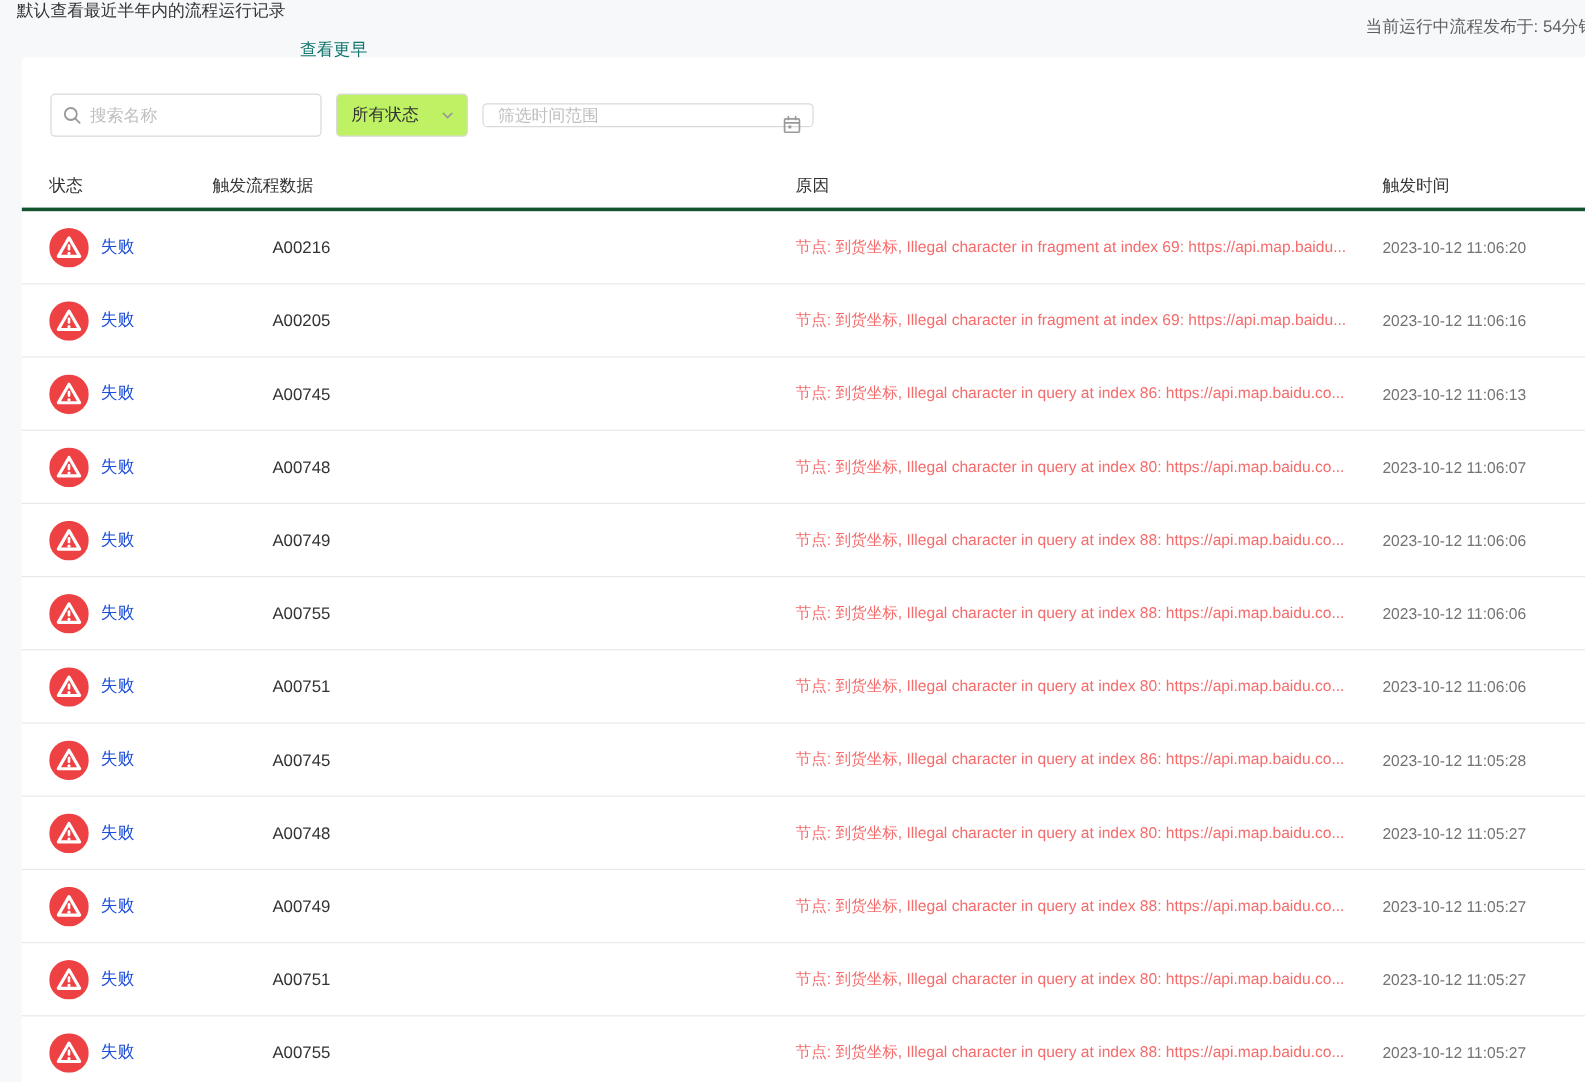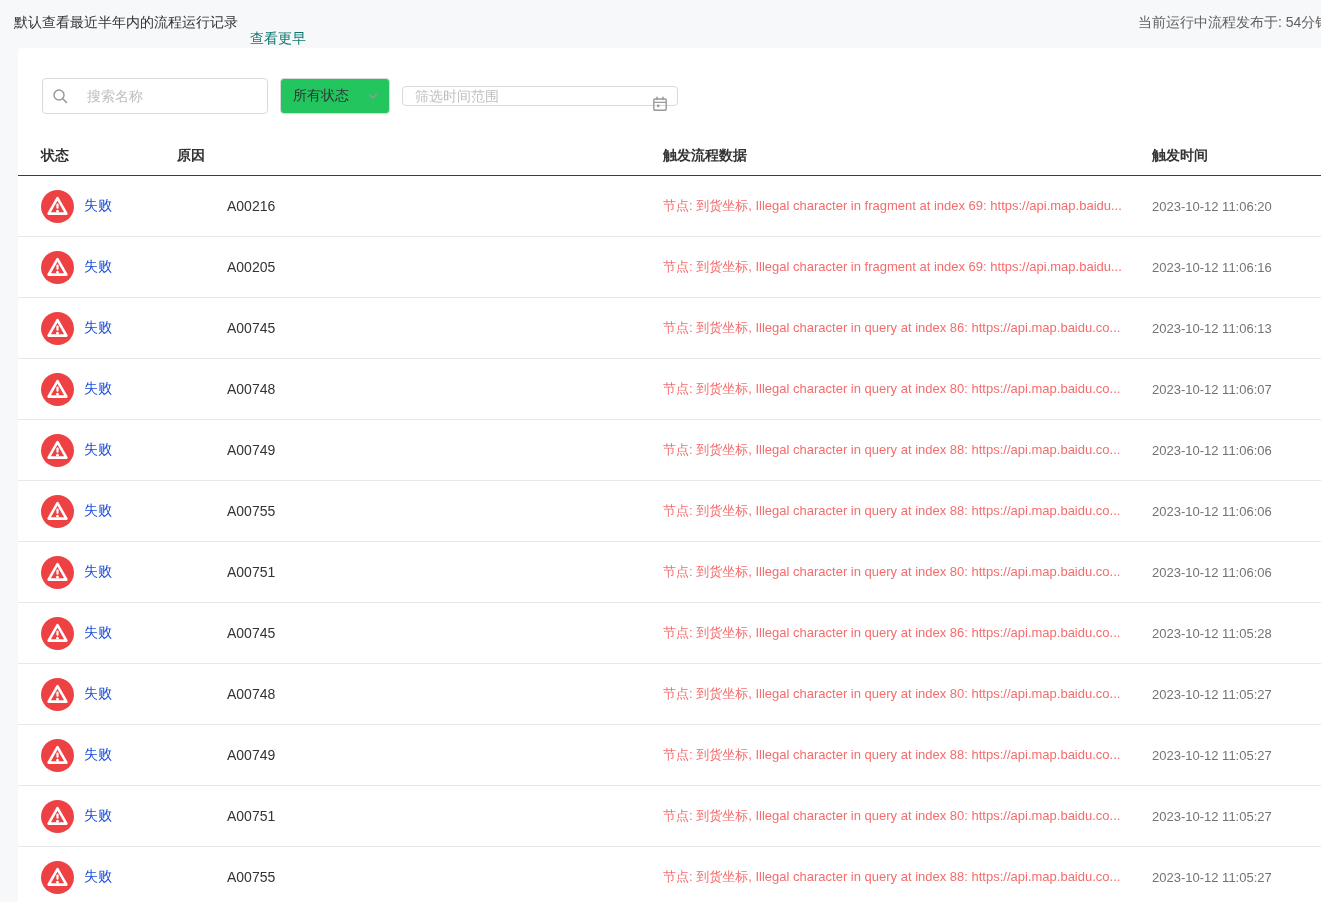--- a/index.html
+++ b/index.html
@@ -9,21 +9,21 @@
     background: #f7f8fa;
     color: #333;
     font-size: 14px;
     position: relative;
   }
 
   
   .topbar {
     height: 45px;
     display: flex;
-    align-items: center;
+    align-items: flex-start;
     padding-left: 14px;
     position: relative;
     white-space: nowrap;
   }
   .topbar .notice { color: #333; }
   .topbar .link {
     color: #0f766e;
     margin-left: 12px;
     cursor: pointer;
     text-decoration: none;
@@ -53,21 +53,21 @@
     align-items: center;
     padding: 30px 0 0 24px;
     gap: 12px;
   }
   .search-wrap { position: relative; width: 226px; }
   .search-wrap input {
     width: 100%;
     height: 36px;
     border: 1px solid #d9d9d9;
     border-radius: 4px;
-    padding: 0 10px 0 44px;
+    padding: 0 10px 0 32px;
     font-size: 14px;
     color: #333;
     outline: none;
     font-family: inherit;
   }
   .search-wrap input::placeholder { color: #bfbfbf; }
   .search-wrap .mag {
     position: absolute;
     left: 10px; top: 10px;
     width: 16px; height: 16px;
@@ -75,21 +75,21 @@
   .status-select {
     width: 110px;
     height: 36px;
     border: 1px solid #d9d9d9;
     border-radius: 4px;
     display: flex;
     align-items: center;
     justify-content: space-between;
     padding: 0 10px 0 12px;
     cursor: pointer;
-    background: #22c55e;
+    background: #bef264;
   }
   .status-select .sel-text { color: #333; }
   .date-wrap { position: relative; width: 276px; }
   .date-wrap input {
     width: 100%;
     height: 20px;
     border: 1px solid #d9d9d9;
     border-radius: 4px;
     padding: 0 34px 0 12px;
     font-size: 14px;
@@ -105,22 +105,22 @@
 
   
   .table { margin-top: 22px; }
   .thead, .trow {
     display: grid;
     grid-template-columns: 159px 486px 489px 1fr;
     align-items: center;
   }
   .thead {
     height: 40px;
-    border-bottom: 1px solid #14532d;
-    font-weight: bold;
+    border-bottom: 3px solid #14532d;
+    font-weight: normal;
     color: #333;
   }
   .thead .th:first-child, .trow .td-status { padding-left: 23px; }
   .trow {
     height: 61px;
     border-bottom: 1px solid #e8e8e8;
   }
   .td-status {
     display: flex;
     align-items: center;
@@ -173,22 +173,22 @@
         <line x1="5" y1="1.2" x2="5" y2="3.6" stroke="#999" stroke-width="1.4" stroke-linecap="round"></line>
         <line x1="11" y1="1.2" x2="11" y2="3.6" stroke="#999" stroke-width="1.4" stroke-linecap="round"></line>
         <rect x="5" y="8.6" width="2.4" height="2.4" fill="#999"></rect>
       </svg>
     </div>
   </div>
 
   <div class="table">
     <div class="thead">
       <div class="th">状态</div>
+      <div class="th">触发流程数据</div>
       <div class="th">原因</div>
-      <div class="th">触发流程数据</div>
       <div class="th">触发时间</div>
     </div>
     <div>
   <div class="trow">
     <div class="td-status">
       <svg class="status-icon" viewBox="0 0 33 33">
         <circle cx="16.5" cy="16.5" r="16.5" fill="#ee4143"></circle>
         <path d="M16.5 8.2 L25.4 23.6 H7.6 Z" fill="none" stroke="#ffffff" stroke-width="2.6" stroke-linejoin="round"></path>
         <rect x="15.4" y="13.6" width="2.2" height="5.2" rx="1" fill="#ffffff"></rect>
         <circle cx="16.5" cy="21.2" r="1.35" fill="#ffffff"></circle>

